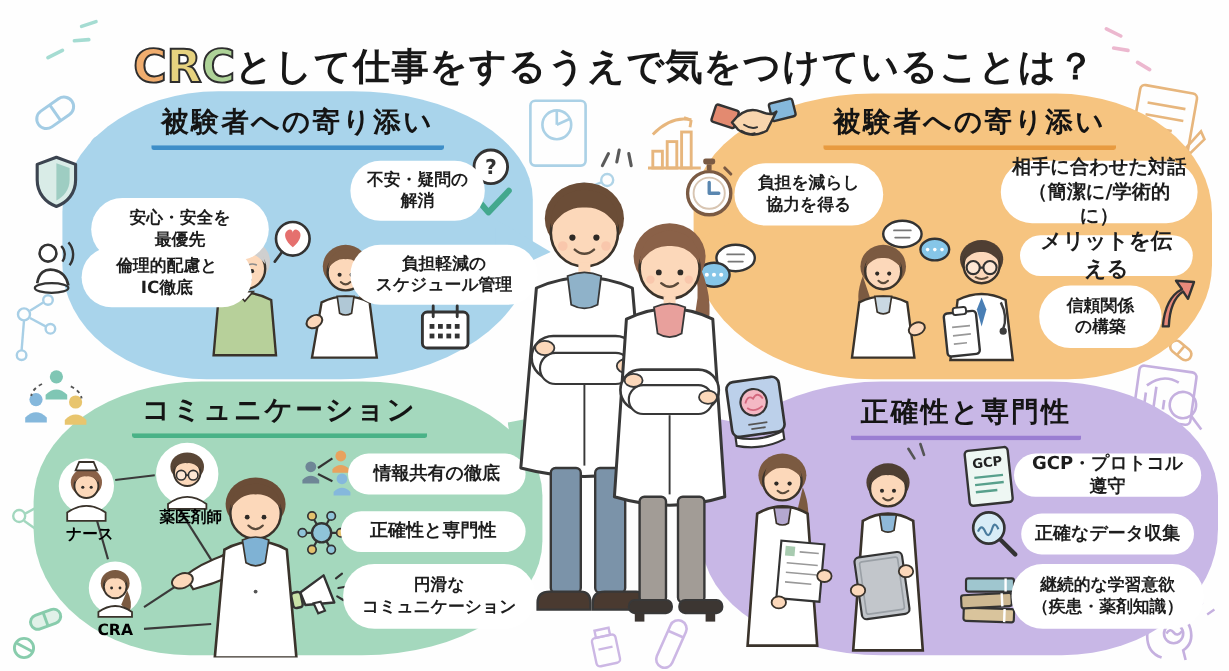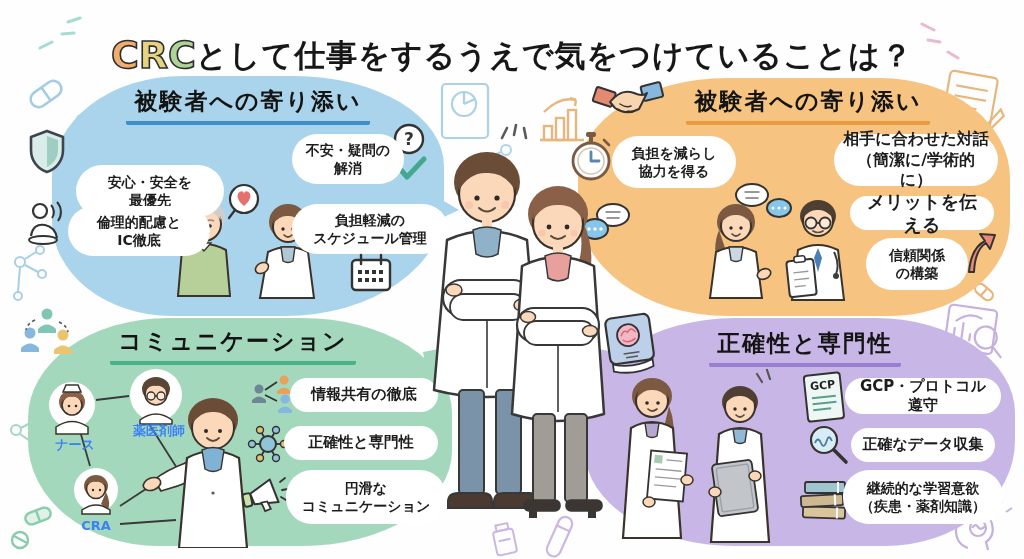--- a/index.html
+++ b/index.html
@@ -34,21 +34,21 @@
   }
   .pill {
     position:absolute; background:#ffffff; border-radius:26px;
     display:flex; align-items:center; justify-content:center; text-align:center;
     font-weight:700; font-size:14px; line-height:1.3; color:#1d1d1d;
     white-space:pre-line; padding:5px 9px; box-sizing:border-box; z-index:3;
   }
   .icon { position:absolute; z-index:3; }
   .illus { position:absolute; z-index:2; }
   .avatar-label {
-    position:absolute; font-size:13px; font-weight:700; color:#3b82f6;
+    position:absolute; font-size:13px; font-weight:700; color:#000000;
     text-align:center; z-index:3;
   }
   #center-figures { position:absolute; z-index:4; }
   #decorations { position:absolute; inset:0; z-index:0; pointer-events:none; }
 </style>
 </head>
 <body>
 
 <div id="canvas">
 

